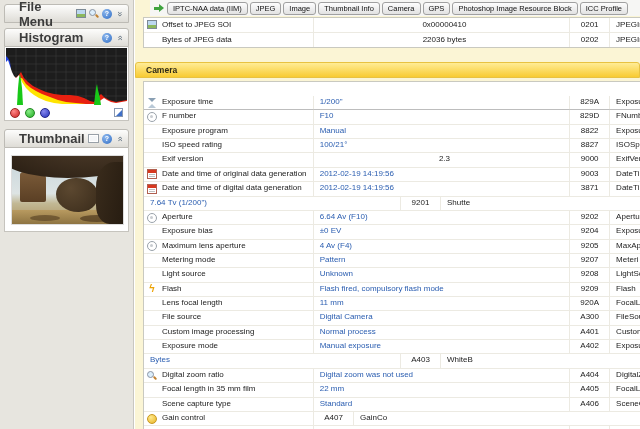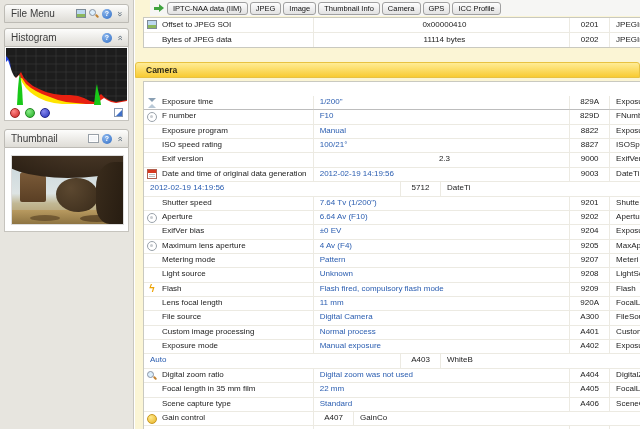--- a/index.html
+++ b/index.html
@@ -1,20 +1,20 @@
 <!DOCTYPE html>
 <html><head>
 <meta charset="utf-8">
 <style>
   html,body{margin:0;padding:0;}
   body{width:640px;height:429px;overflow:hidden;font-family:"Liberation Sans","DejaVu Sans",sans-serif;background:#fff;position:relative;font-size:8px;color:#222;}
   
   #sidebar{position:absolute;left:0;top:0;width:133px;height:429px;background:#e7e5df;border-right:1px solid #c9c7c1;}
   .panel-header{position:absolute;left:4px;width:125px;height:19px;box-sizing:border-box;border:1px solid #bdbbb5;border-radius:3px 3px 0 0;background:linear-gradient(#fdfdfc,#dedcd6);display:flex;align-items:center;}
-  .panel-title{font-weight:normal;font-size:10px;color:#3c3c3c;padding-left:6px;flex:1;}
+  .panel-title{font-weight:bold;font-size:13px;color:#3c3c3c;padding-left:6px;flex:1;margin-left:8px;}
   .hdr-icons{display:flex;align-items:center;gap:3px;padding-right:4px;}
   .panel-body{position:absolute;left:4px;width:125px;background:#fff;border:1px solid #c6c4be;border-top:none;box-sizing:border-box;}
   
   .ic{display:inline-block;width:10px;height:10px;position:relative;vertical-align:middle;}
   .ic-help{width:10px;height:10px;border-radius:50%;background:radial-gradient(circle at 35% 30%,#8db8ee,#2f6cc4);color:#fff;font-size:7px;font-weight:bold;text-align:center;line-height:10px;}
   .ic-chevron-up,.ic-chevron-down{width:9px;height:10px;color:#5a6a7a;font-size:9px;line-height:10px;text-align:center;}
   .ic-chevron-up{transform:rotate(-90deg);}
   .ic-chevron-down{transform:rotate(90deg);}
   .ic-image{width:10px;height:9px;border:1px solid #7d8a96;box-sizing:border-box;background:linear-gradient(#bcd8f0 55%,#8cb85c 45%);}
   .ic-frame{width:11px;height:9px;border:1px solid #98a0a8;box-sizing:border-box;background:#f4f6f8;box-shadow:inset 0 0 0 1px #fff;}
@@ -148,35 +148,36 @@
 
   <div id="tabbar">
     <span class="ic ic-arrow-green"></span>
     <span id="tab-list" style="display:flex;gap:2px;">
         <span class="tab">IPTC-NAA data (IIM)</span>
         <span class="tab">JPEG</span>
         <span class="tab">Image</span>
         <span class="tab">Thumbnail Info</span>
         <span class="tab">Camera</span>
         <span class="tab">GPS</span>
+        <span class="tab">Photoshop Image Resource Block</span>
         <span class="tab">ICC Profile</span>
       </span>
   </div>
 
   <div class="tbl" id="jpeg-tbl" style="top:17px;">
     <div id="jpeg-rows">
         <div class="trow" style="height: 14px; line-height: 13px;">
           <div class="cell c-field"><span class="ic ic-image"></span><span>Offset to JPEG SOI</span></div>
           <div class="cell c-content v-black">0x00000410</div>
           <div class="cell c-tagid">0201</div>
           <div class="cell c-tagname">JPEGIn</div>
         </div>
         <div class="trow" style="height: 14px; line-height: 13px;">
           <div class="cell c-field"><span>Bytes of JPEG data</span></div>
-          <div class="cell c-content v-black">11114 bytes</div>
+          <div class="cell c-content v-black">22036 bytes</div>
           <div class="cell c-tagid">0202</div>
           <div class="cell c-tagname">JPEGIn</div>
         </div>
       </div>
   </div>
 
   <div id="camera-hdr">
     <span>Camera</span>
   </div>
 
@@ -218,38 +219,38 @@
           <div class="cell c-tagid">9000</div>
           <div class="cell c-tagname">ExifVer</div>
         </div>
         <div class="trow" style="height: 13.36px; line-height: 12.36px;">
           <div class="cell c-field"><span class="ic ic-calendar"></span><span>Date and time of original data generation</span></div>
           <div class="cell c-content v-blue">2012-02-19 14:19:56</div>
           <div class="cell c-tagid">9003</div>
           <div class="cell c-tagname">DateTi</div>
         </div>
         <div class="trow" style="height: 13.36px; line-height: 12.36px;">
+          <div class="cell c-field"><span class="ic ic-calendar"></span><span>Date and time of digital data generation</span></div>
           <div class="cell c-content v-blue">2012-02-19 14:19:56</div>
-          <div class="cell c-tagid">5712</div>
+          <div class="cell c-tagid">3871</div>
           <div class="cell c-tagname">DateTi</div>
         </div>
         <div class="trow" style="height: 13.36px; line-height: 12.36px;">
-          <div class="cell c-field"><span>Shutter speed</span></div>
           <div class="cell c-content v-blue">7.64 Tv (1/200")</div>
           <div class="cell c-tagid">9201</div>
           <div class="cell c-tagname">Shutte</div>
         </div>
         <div class="trow" style="height: 13.36px; line-height: 12.36px;">
           <div class="cell c-field"><span class="ic ic-aperture"></span><span>Aperture</span></div>
           <div class="cell c-content v-blue">6.64 Av (F10)</div>
           <div class="cell c-tagid">9202</div>
           <div class="cell c-tagname">Apertu</div>
         </div>
         <div class="trow" style="height: 13.36px; line-height: 12.36px;">
-          <div class="cell c-field"><span>ExifVer bias</span></div>
+          <div class="cell c-field"><span>Exposure bias</span></div>
           <div class="cell c-content v-blue">±0 EV</div>
           <div class="cell c-tagid">9204</div>
           <div class="cell c-tagname">Exposu</div>
         </div>
         <div class="trow" style="height: 13.36px; line-height: 12.36px;">
           <div class="cell c-field"><span class="ic ic-aperture"></span><span>Maximum lens aperture</span></div>
           <div class="cell c-content v-blue">4 Av (F4)</div>
           <div class="cell c-tagid">9205</div>
           <div class="cell c-tagname">MaxAp</div>
         </div>
@@ -289,21 +290,21 @@
           <div class="cell c-tagid">A401</div>
           <div class="cell c-tagname">Custom</div>
         </div>
         <div class="trow" style="height: 13.36px; line-height: 12.36px;">
           <div class="cell c-field"><span>Exposure mode</span></div>
           <div class="cell c-content v-blue">Manual exposure</div>
           <div class="cell c-tagid">A402</div>
           <div class="cell c-tagname">Exposu</div>
         </div>
         <div class="trow" style="height: 13.36px; line-height: 12.36px;">
-          <div class="cell c-content v-blue">Auto</div>
+          <div class="cell c-content v-blue">Bytes</div>
           <div class="cell c-tagid">A403</div>
           <div class="cell c-tagname">WhiteB</div>
         </div>
         <div class="trow" style="height: 13.36px; line-height: 12.36px;">
           <div class="cell c-field"><span class="ic ic-magnifier"></span><span>Digital zoom ratio</span></div>
           <div class="cell c-content v-blue">Digital zoom was not used</div>
           <div class="cell c-tagid">A404</div>
           <div class="cell c-tagname">DigitalZ</div>
         </div>
         <div class="trow" style="height: 13.36px; line-height: 12.36px;">

